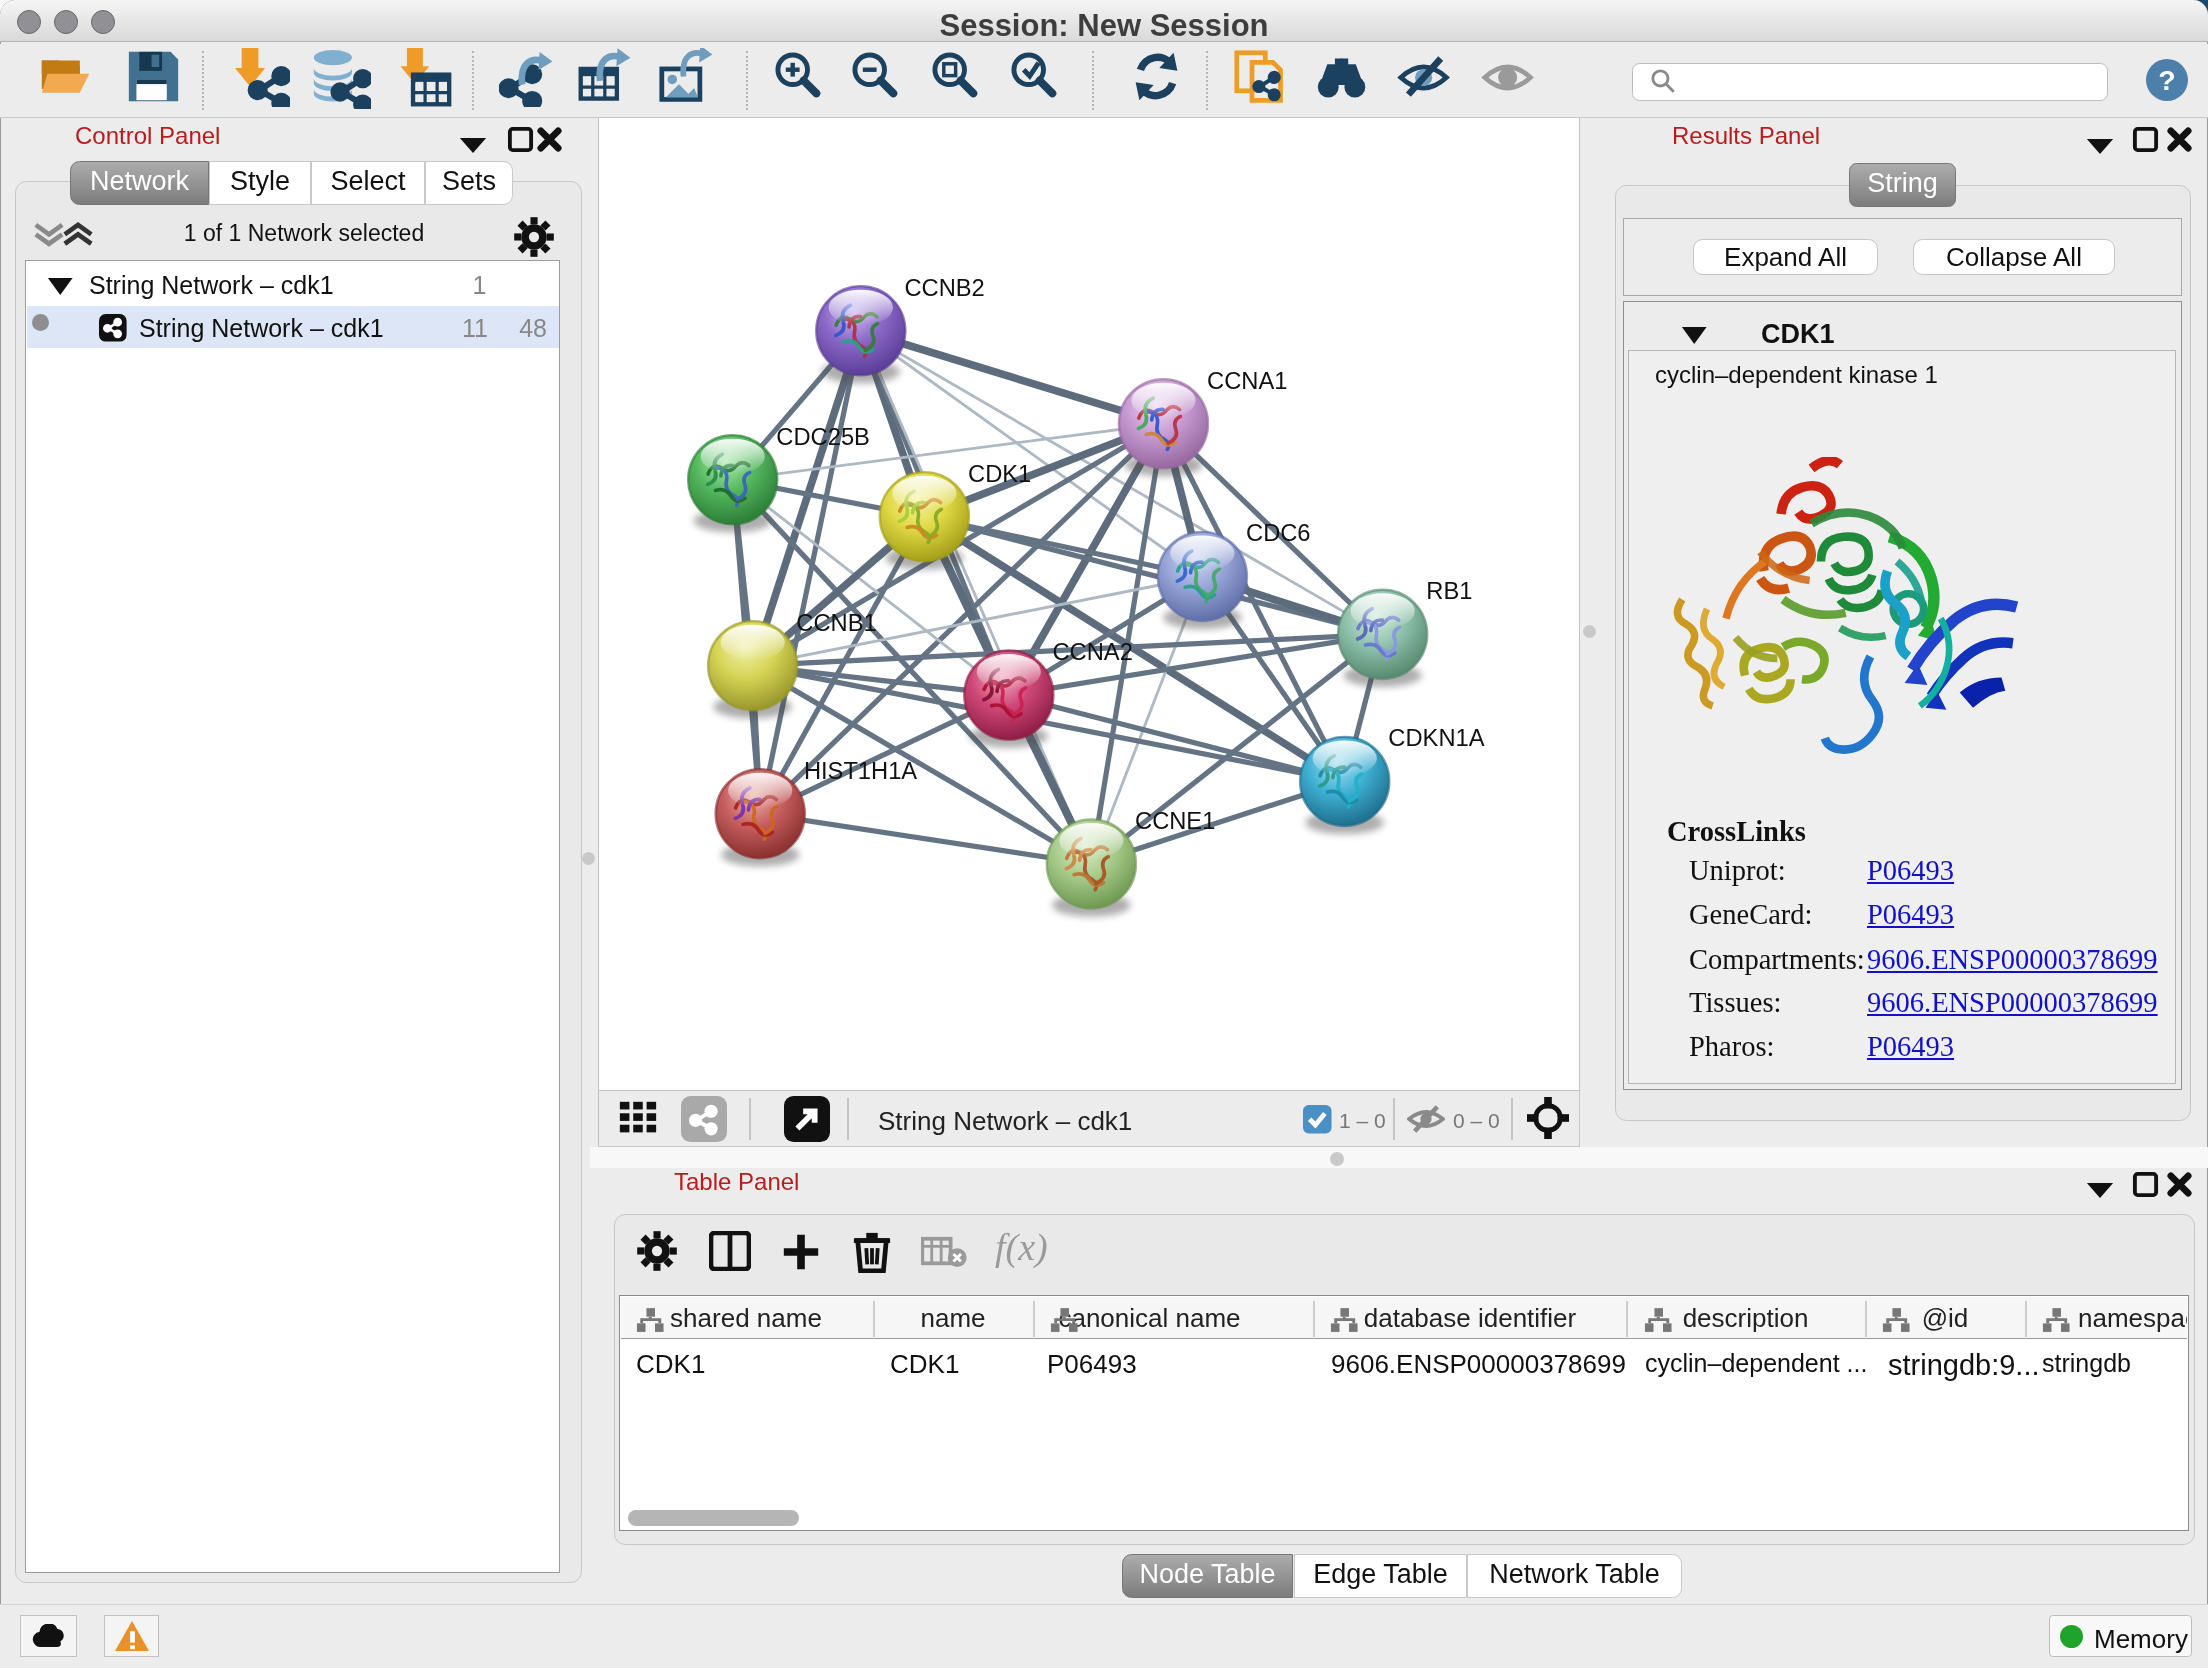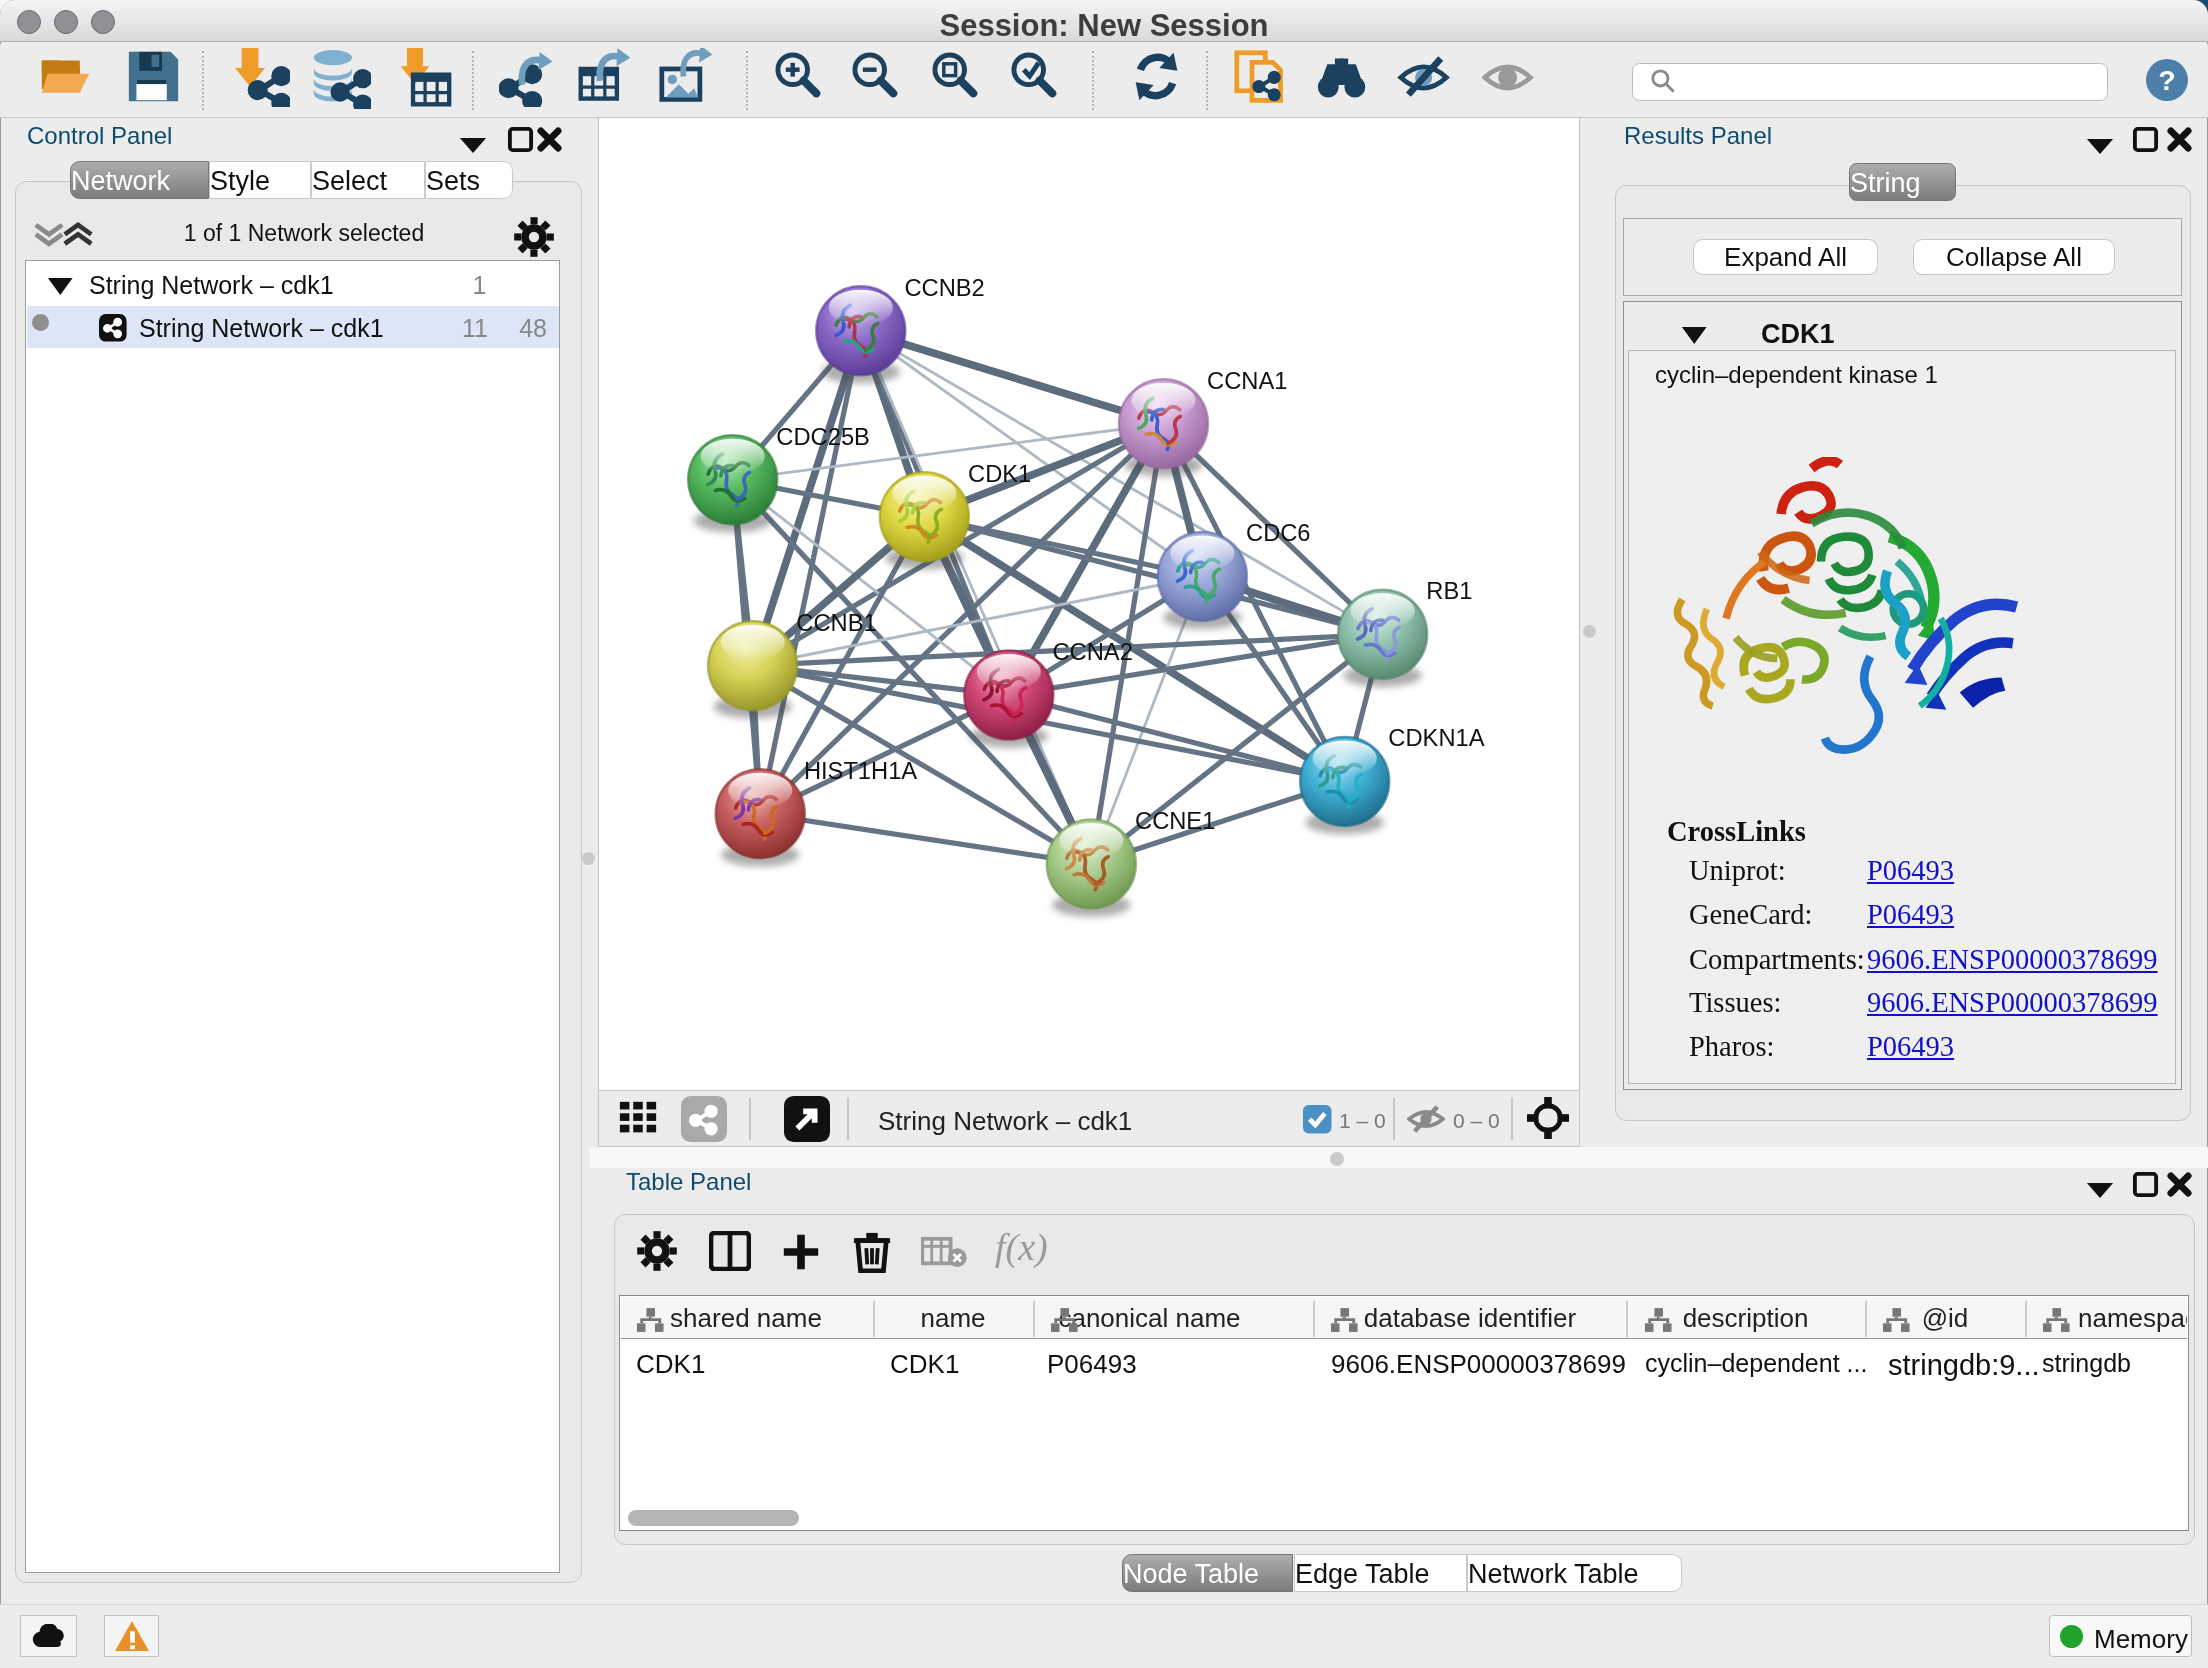--- a/index.html
+++ b/index.html
@@ -14,24 +14,24 @@
  background:#909095;border:1.4px solid #68686d;}
 #title{position:absolute;top:7.6px;left:0;width:100%;text-align:center;font-size:31px;
  font-weight:bold;color:#3d3d3d;}
 #toolbar{position:absolute;left:0;top:44px;width:100%;height:74px;background:#ececec;
  border-bottom:1.9px solid #c8c8c8;}
 .tsep{position:absolute;top:51px;height:59px;width:0;border-left:2.9px dotted #b4b4b4;}
 #searchbox{position:absolute;left:1632px;top:63px;width:476px;height:38px;background:#fff;
  border:1.9px solid #bcbcbc;border-radius:7.6px;}
 #helpbtn{position:absolute;left:2146px;top:59px;width:42px;height:42px;border-radius:50%;
  background:#4c7fa9;color:#fff;font-weight:bold;font-size:28.5px;text-align:center;line-height:42px;}
-.pctl{position:absolute;font-size:24px;color:#0c4a6e;}
+.pctl{position:absolute;font-size:24px;color:#b91c1c;margin-left:48px;}
 .panelbox{position:absolute;background:#e9e9e9;border:1.9px solid #c6c6c6;border-radius:11.4px;}
-.tab{position:absolute;height:38px;background:#fff;border:1px solid #c9c9c9;color:#111;
- font-size:27px;z-index:6;}
+.tab{position:absolute;height:44px;background:#fff;border:1px solid #c9c9c9;color:#111;
+ font-size:27px;text-align:center;z-index:6;}
 .tabsel{background:linear-gradient(#adadad,#7c7c7c);color:#fff;border:1px solid #767676;}
 .btn{position:absolute;background:#fff;border:1.9px solid #c6c6c6;border-radius:9.5px;
  font-size:26px;color:#111;text-align:center;}
 a.lnk{color:#1111cc;}
 .ser{font-family:"Liberation Serif",serif;}
 </style></head>
 <body>
 <div id="corner-tr"></div>
 <div id="win">
 <div id="titlebar">

